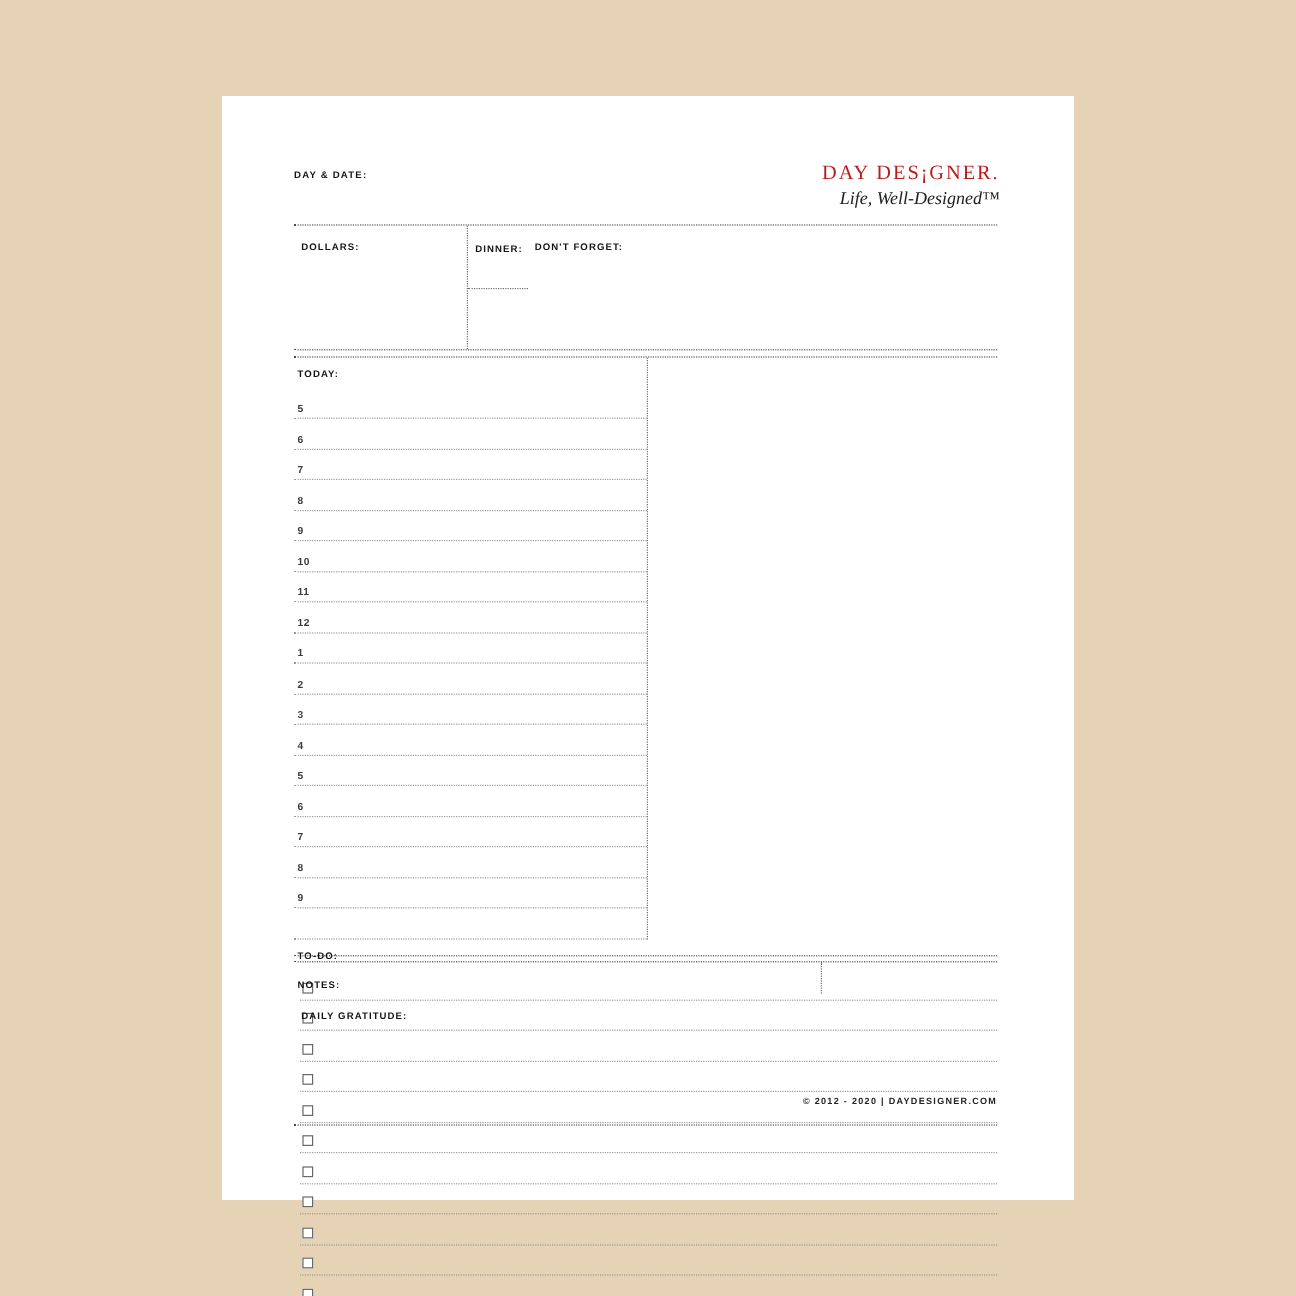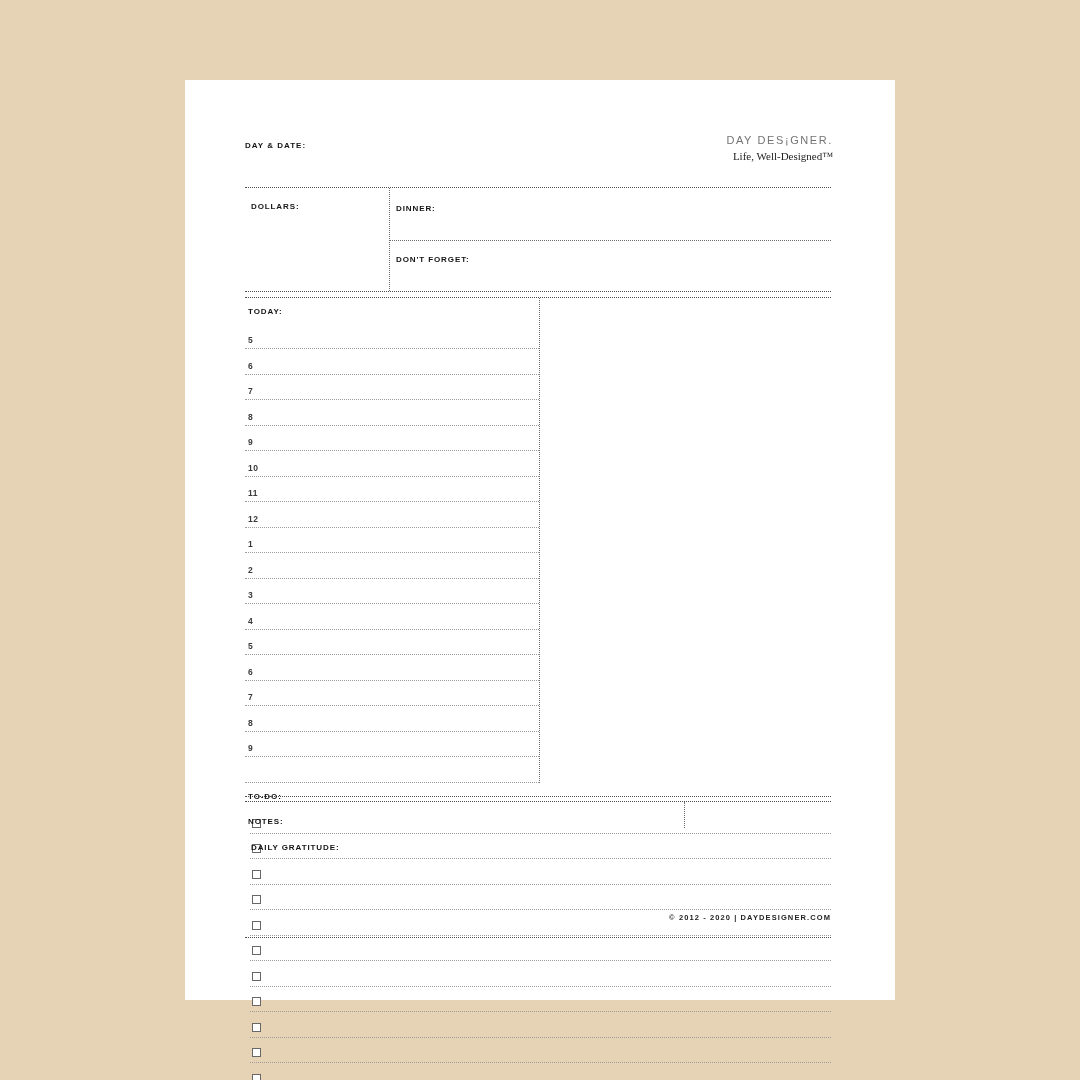--- a/index.html
+++ b/index.html
@@ -5,37 +5,37 @@
   * { margin:0; padding:0; box-sizing:border-box; }
   html,body { width:1080px; height:1080px; overflow:hidden; }
   body { background:#e6d2b4; position:relative; font-family:"Liberation Sans","DejaVu Sans",sans-serif; }
 
   .paper { position:absolute; left:185px; top:80px; width:710px; height:920px; background:#ffffff; }
 
   
   .day-date { position:absolute; left:60px; top:61px; font-size:8px; font-weight:700;
               letter-spacing:1px; color:#141414; }
   .logo { position:absolute; right:62px; top:54px; text-align:right; }
-  .logo-main { font-family:Liberation Sans, sans-serif; font-size:11px;
-               letter-spacing:1.6px; color:#737373; }
-  .logo-tag { font-family:"Liberation Serif","DejaVu Serif",serif; 
-              font-size:11px; color:#222; margin-top:4px; }
+  .logo-main { font-family:Liberation Serif, serif; font-size:17px;
+               letter-spacing:1.6px; color:#b91c1c; }
+  .logo-tag { font-family:"Liberation Serif","DejaVu Serif",serif; font-style:italic;
+              font-size:15px; color:#222; margin-top:4px; }
 
   
   .section { position:absolute; left:60px; width:586px;
              border-top:1px dotted #4f4f4f; border-bottom:1px dotted #4f4f4f; display:flex; }
   .sec-label { font-size:8px; font-weight:700; letter-spacing:0.9px; color:#141414; }
 
   
   #sectionA { top:107px; height:105px; }
   .colA1 { width:295px; border-right:1px dotted #6e6e6e; position:relative; padding:10px 12px 0 3px; }
   .t3rows { padding-top:10px; }
   .t3row { position:relative; height:25.7px; border-bottom:1px dotted #9c9c9c; }
   .colA2 { width:145px; border-right:1px dotted #6e6e6e; display:flex; flex-direction:column; }
-  .colA3 { flex:1; display:flex; flex-direction:column; }
+  .colA3 { flex:1; display:flex; flex-direction:row; }
   .cell-top { height:53px; border-bottom:1px dotted #6e6e6e; padding:9px 4px 0 6px; }
   .cell-bottom { flex:1; padding:7px 4px 0 6px; }
 
   
   .cb { position:absolute; left:3px; bottom:4px; width:10px; height:10px;
         border:1.5px solid #686868; background:#fff; }
   .cb-sm { width:9px; height:9px; left:2px; bottom:5px; border-width:1.5px; }
 
   
   #sectionB { top:217px; height:500px;flex-direction:column; }

